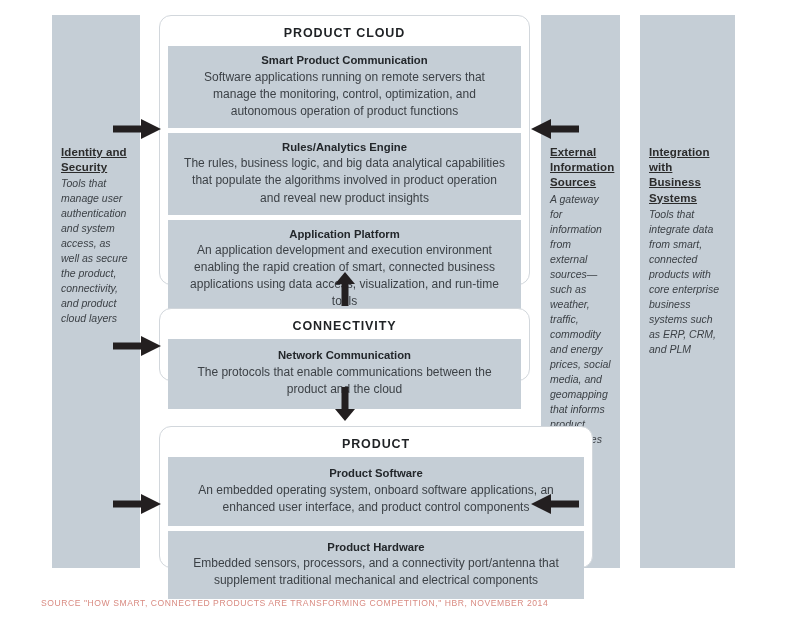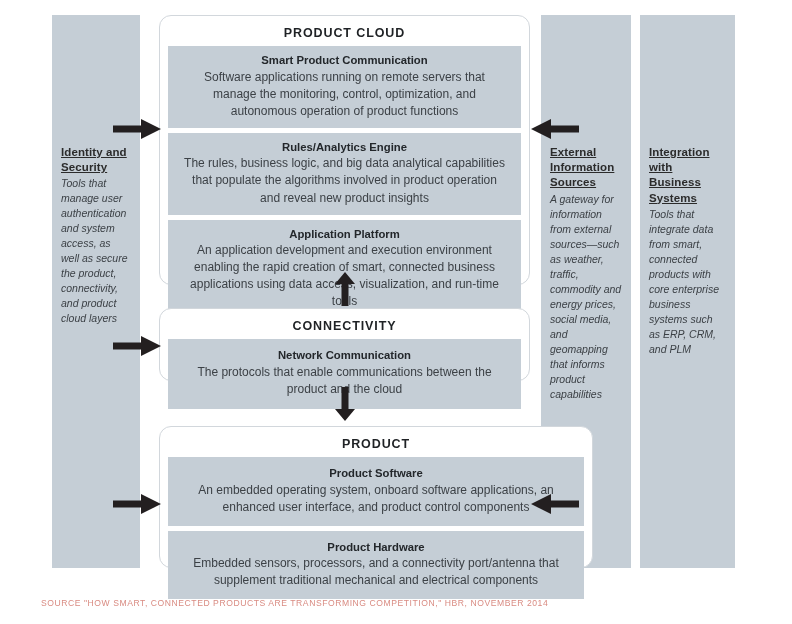--- a/index.html
+++ b/index.html
@@ -41,21 +41,21 @@
     text-decoration: underline;
   }
   .side-body {
     font-size: 10.5px;
     color: #3c4146;
     line-height: 1.43;
     font-style: italic;
   }
 
   #col-identity   { left: 52px;  top: 15px; width: 88px;  height: 553px; }
-  #col-external   { left: 541px; top: 15px; width: 90px;  height: 553px; }
+  #col-external   { left: 541px; top: 15px; width: 79px;  height: 553px; }
   #col-integration{ left: 640px; top: 15px; width: 95px;  height: 553px; }
 
   #col-identity .side-col-inner    { top: 130px; }
   #col-external .side-col-inner    { top: 130px; }
   #col-integration .side-col-inner { top: 130px; }
 
   
   .panel {
     position: absolute;
     background: #ffffff;

